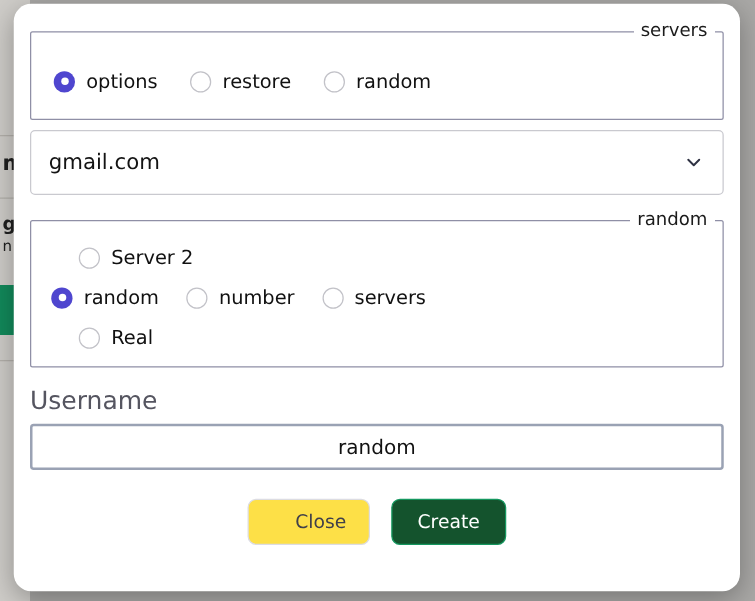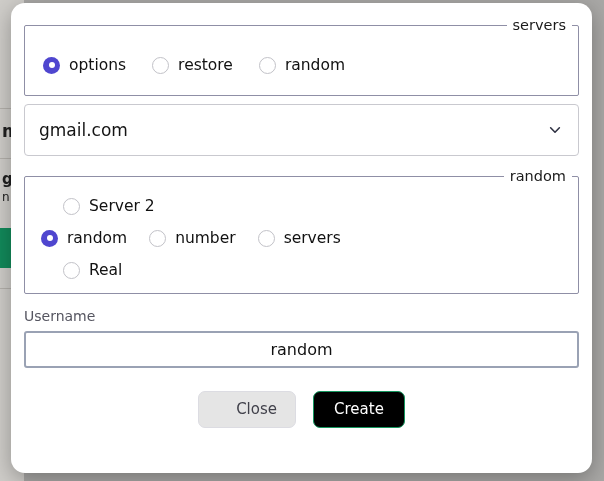--- a/index.html
+++ b/index.html
@@ -145,21 +145,21 @@
   #chevron-down-icon {
     position: absolute;
     right: 16px; top: 50%;
     transform: translateY(-50%);
     width: 14px; height: 14px;
   }
 
   
   #username-label {
     margin-top: 14px;
-    font-size: 14px;
+    font-size: 20px;
     color: #555560;
   }
   #username-input {
     margin-top: 7px;
     width: 100%;
     height: 37px;
     border: 2px solid #9aa2b4;
     border-radius: 3px;
     background: #ffffff;
     font-family: "DejaVu Sans", "Liberation Sans", sans-serif;
@@ -180,27 +180,27 @@
   .btn {
     font-family: "DejaVu Sans", "Liberation Sans", sans-serif;
     font-size: 15px;
     border-radius: 7px;
     cursor: pointer;
     height: 37px;
     padding: 0 18px;
     line-height: 1;
   }
   #close-button {
-    background: #e5e5e5;
+    background: #fde047;
     color: #40404a;
     border: 1px solid #dcdce2;
     padding-left: 37px;
   }
   #create-button {
-    background: #000000;
+    background: #14532d;
     color: #ffffff;
     border: 1px solid #15975f;
     padding: 0 20px;
   }
 </style>
 </head>
 <body>
 
 <div id="page">
 

